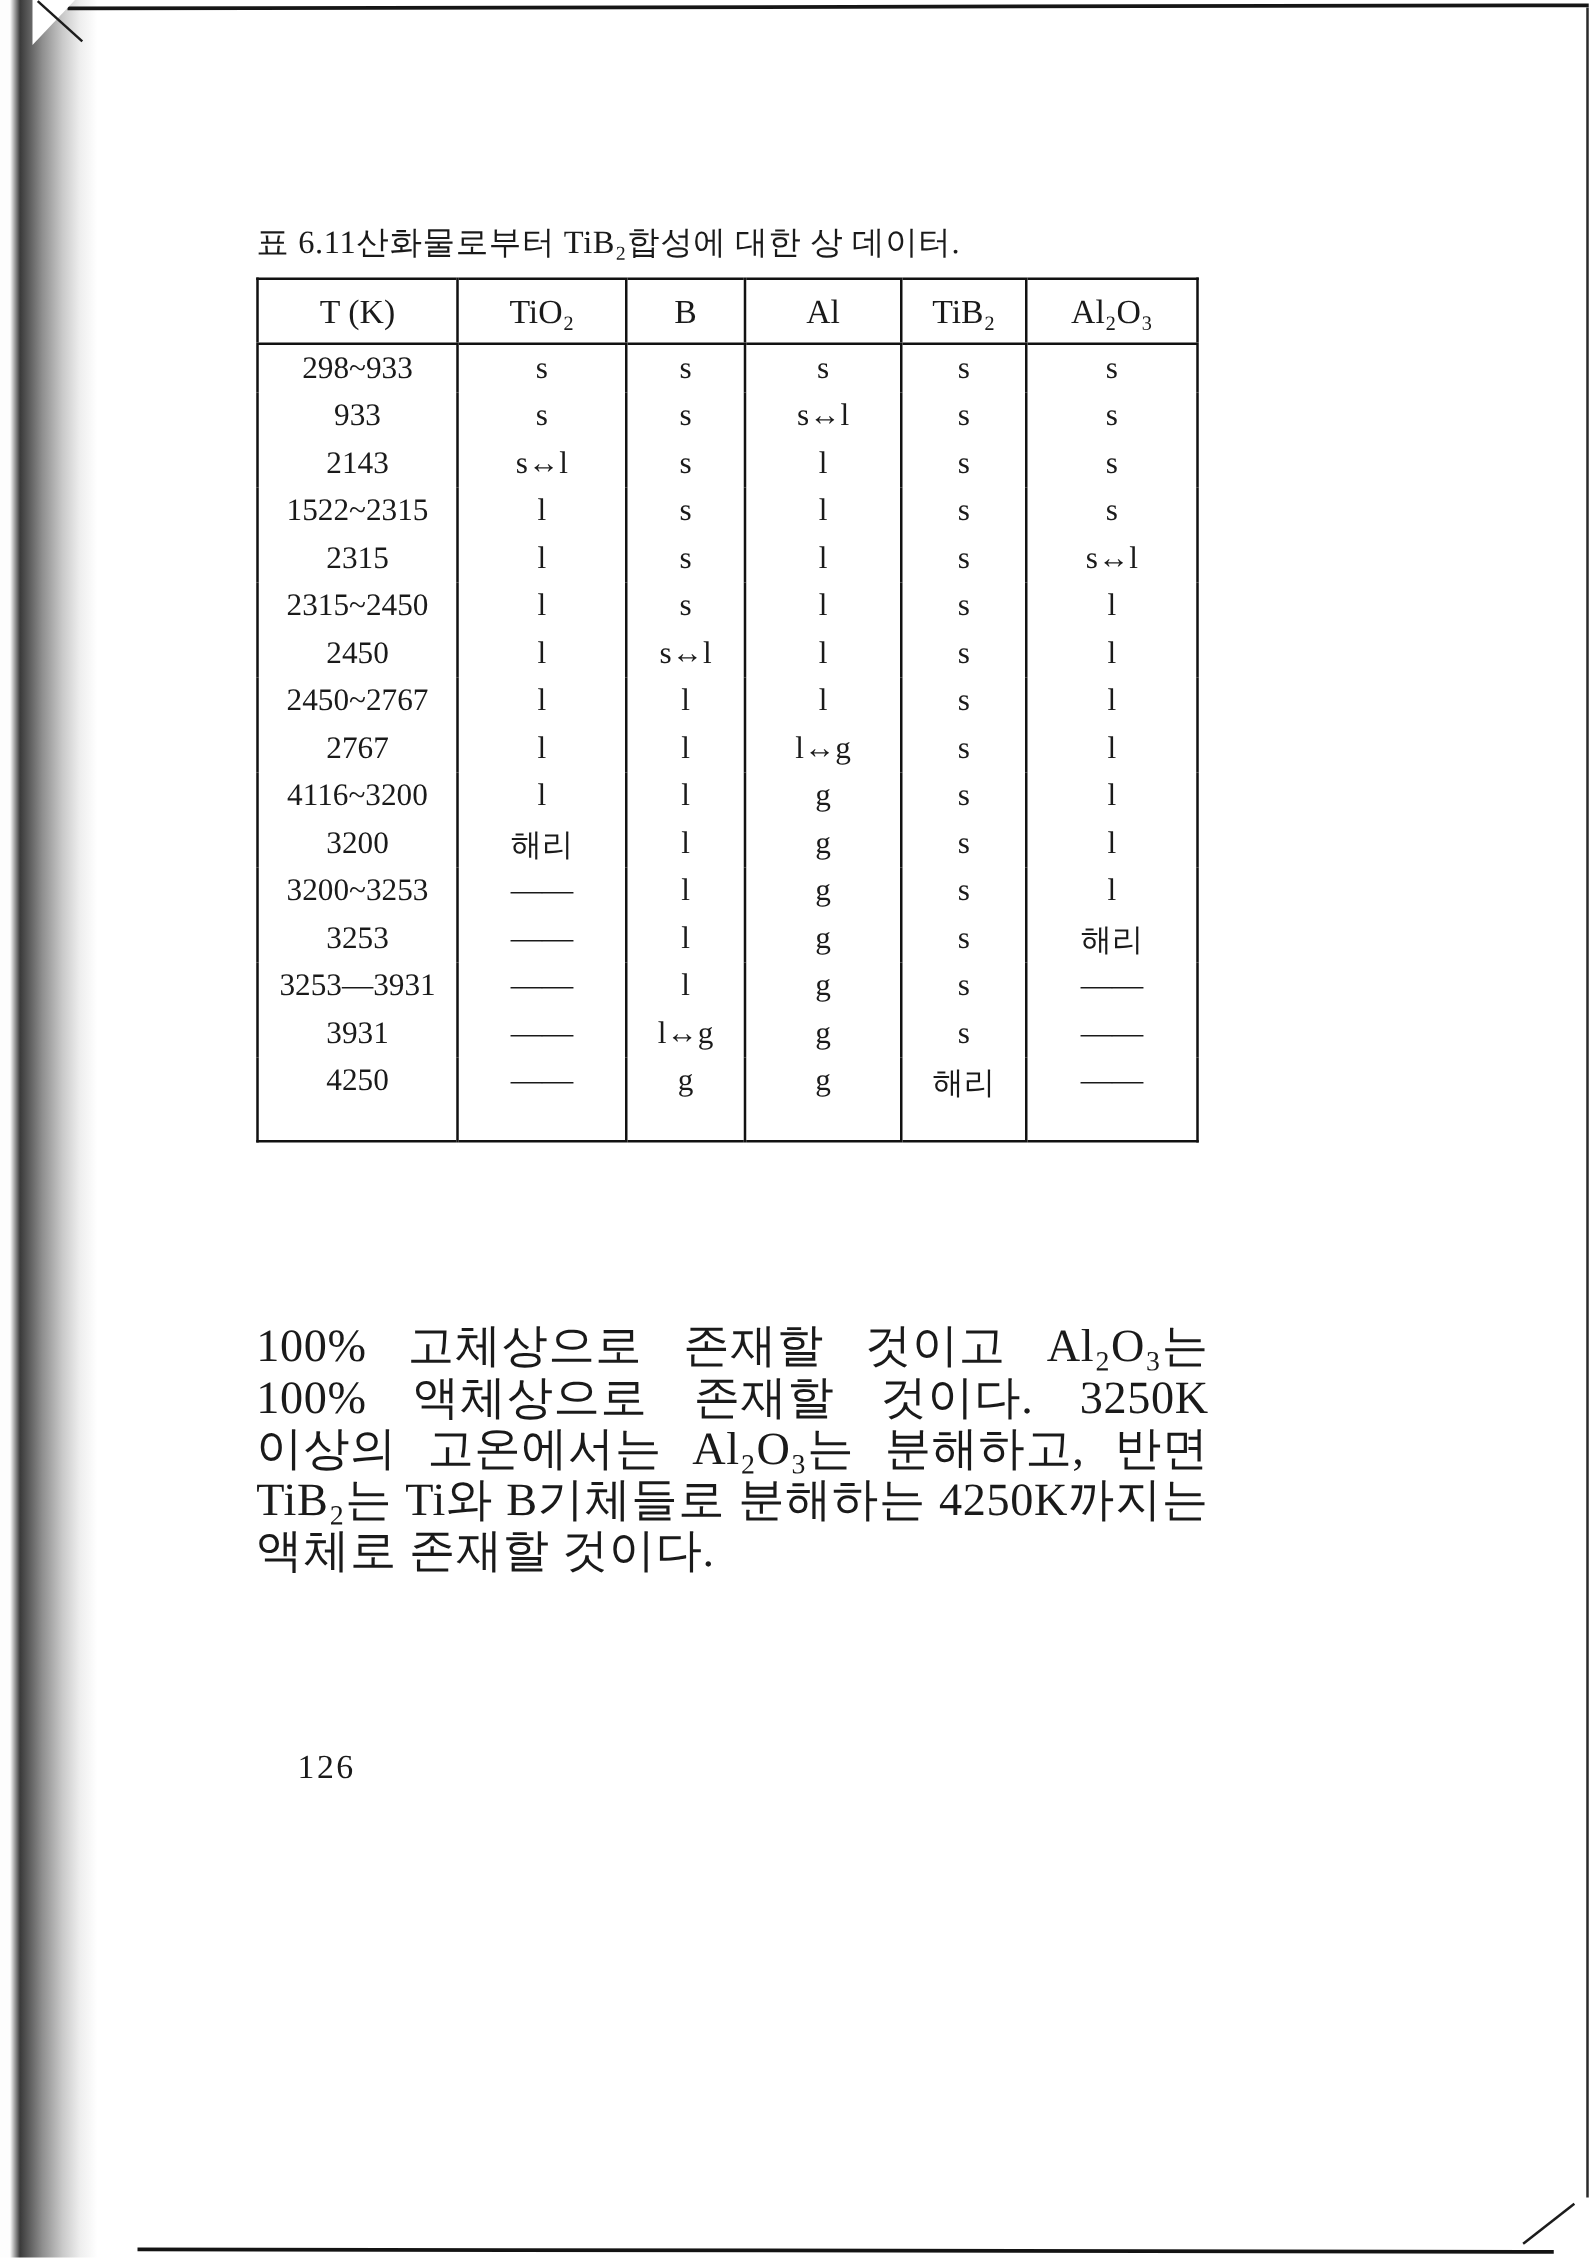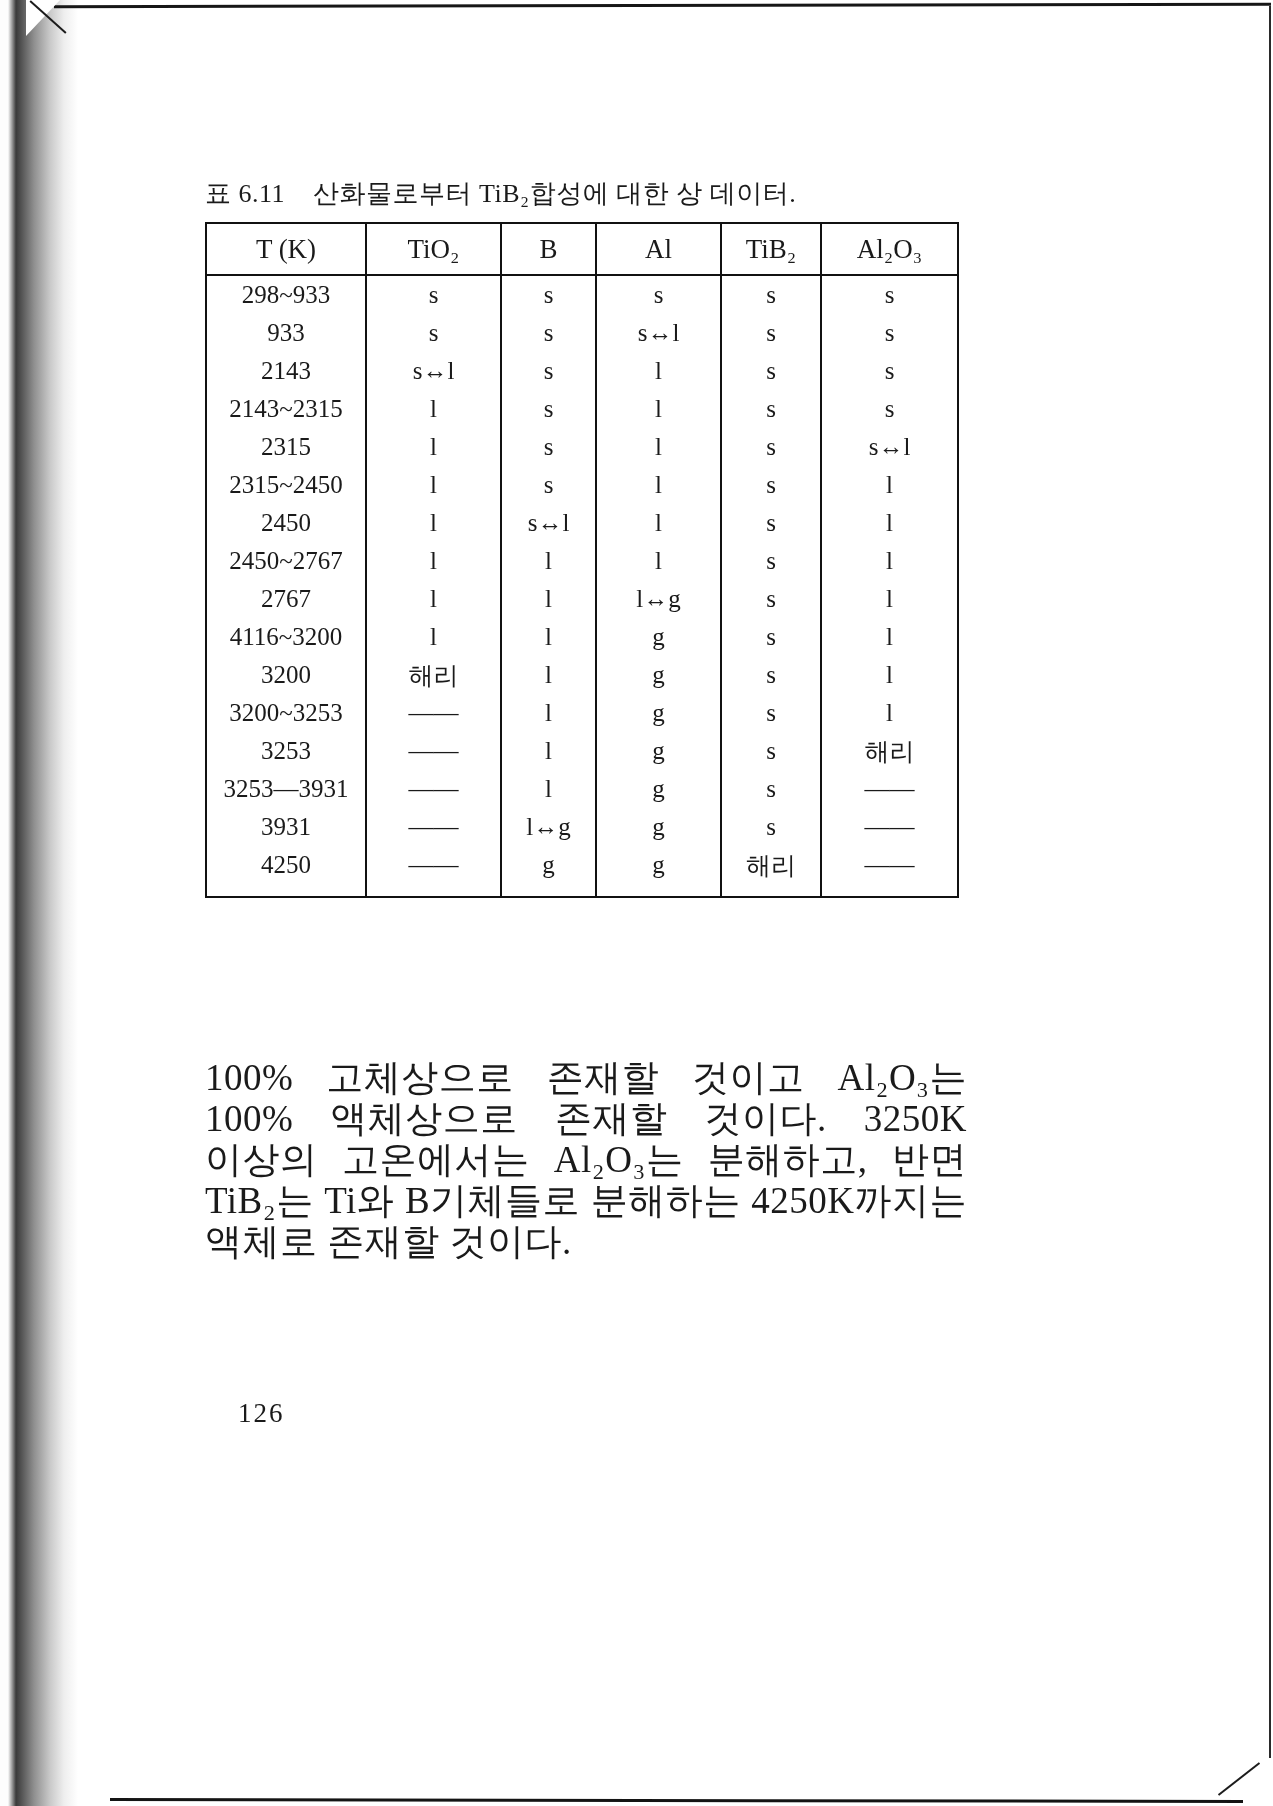--- a/index.html
+++ b/index.html
@@ -76,21 +76,21 @@
 
   
   .caption {
     position: absolute;
     left: 205px;
     top: 176px;
     font-size: 26px;
     letter-spacing: 0.5px;
     white-space: nowrap;
   }
-  .caption .caption-label { margin-right: 28px; }
+  .caption .caption-label { margin-right: 0; }
 
   table.phase-table {
     position: absolute;
     left: 205px;
     top: 222px;
     width: 752px;
     border-collapse: collapse;
     table-layout: fixed;
     border: 2px solid #111111;
     font-size: 25px;
@@ -107,21 +107,21 @@
     height: 50px;
     font-size: 27px;
     border-bottom: 2px solid #111111;
   }
   table.phase-table th + th,
   table.phase-table td + td {
     border-left: 2px solid #111111;
   }
   table.phase-table td { height: 38px; }
   table.phase-table th:first-child { }
-  table.phase-table tbody tr:last-child td { padding-bottom: 12px; }
+  table.phase-table tbody tr:last-child td { padding-bottom: 28px; }
 
   .body-paragraph {
     position: absolute;
     left: 205px;
     top: 1020px;
     width: 762px;
     font-size: 37px;
     line-height: 41px;
     text-align: justify;
     letter-spacing: 0.5px;
@@ -191,21 +191,21 @@
         </tr>
         <tr>
           <td>2143</td>
           <td>s↔l</td>
           <td>s</td>
           <td>l</td>
           <td>s</td>
           <td>s</td>
         </tr>
         <tr>
-          <td>2143~2315</td>
+          <td>1522~2315</td>
           <td>l</td>
           <td>s</td>
           <td>l</td>
           <td>s</td>
           <td>s</td>
         </tr>
         <tr>
           <td>2315</td>
           <td>l</td>
           <td>s</td>

